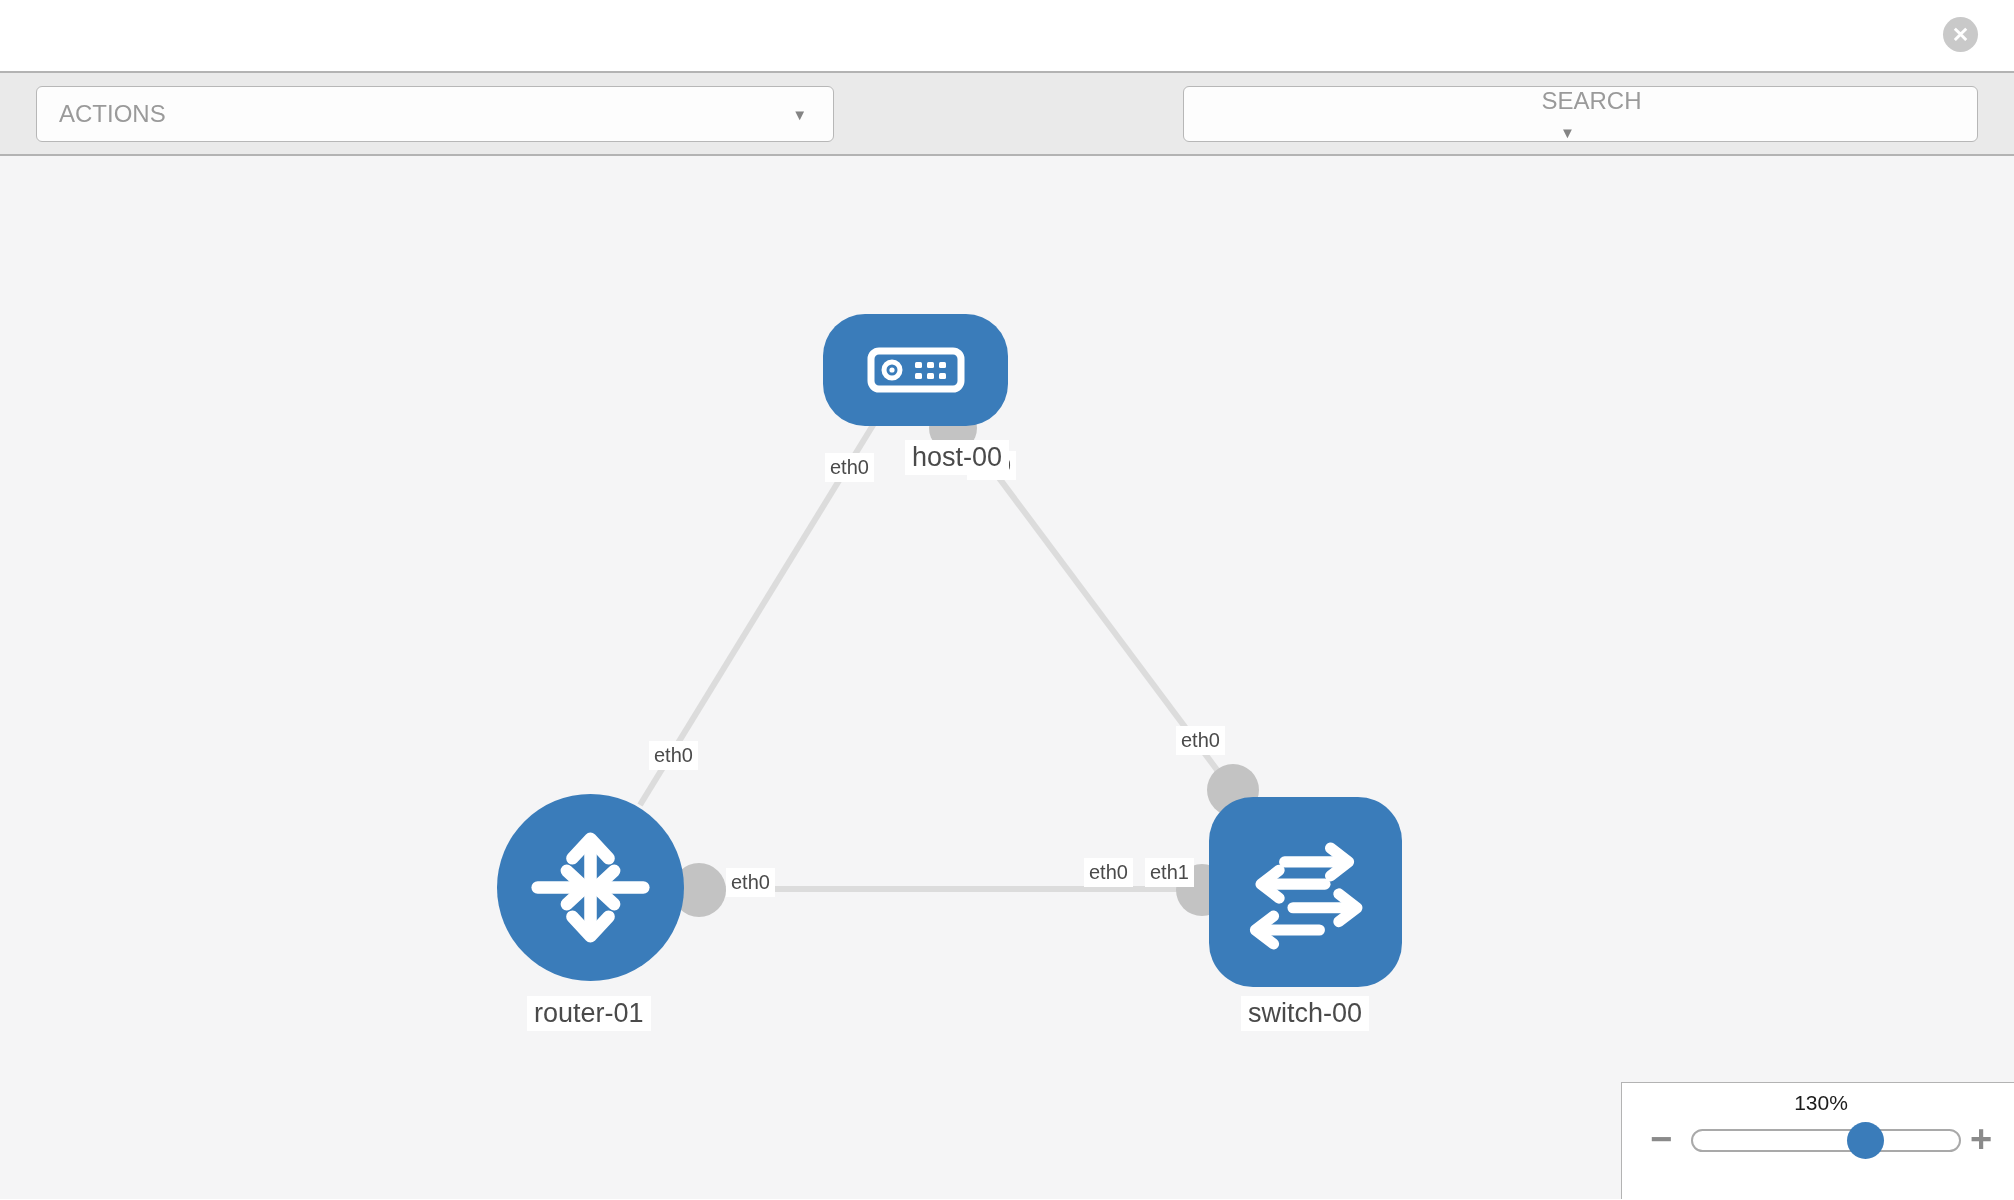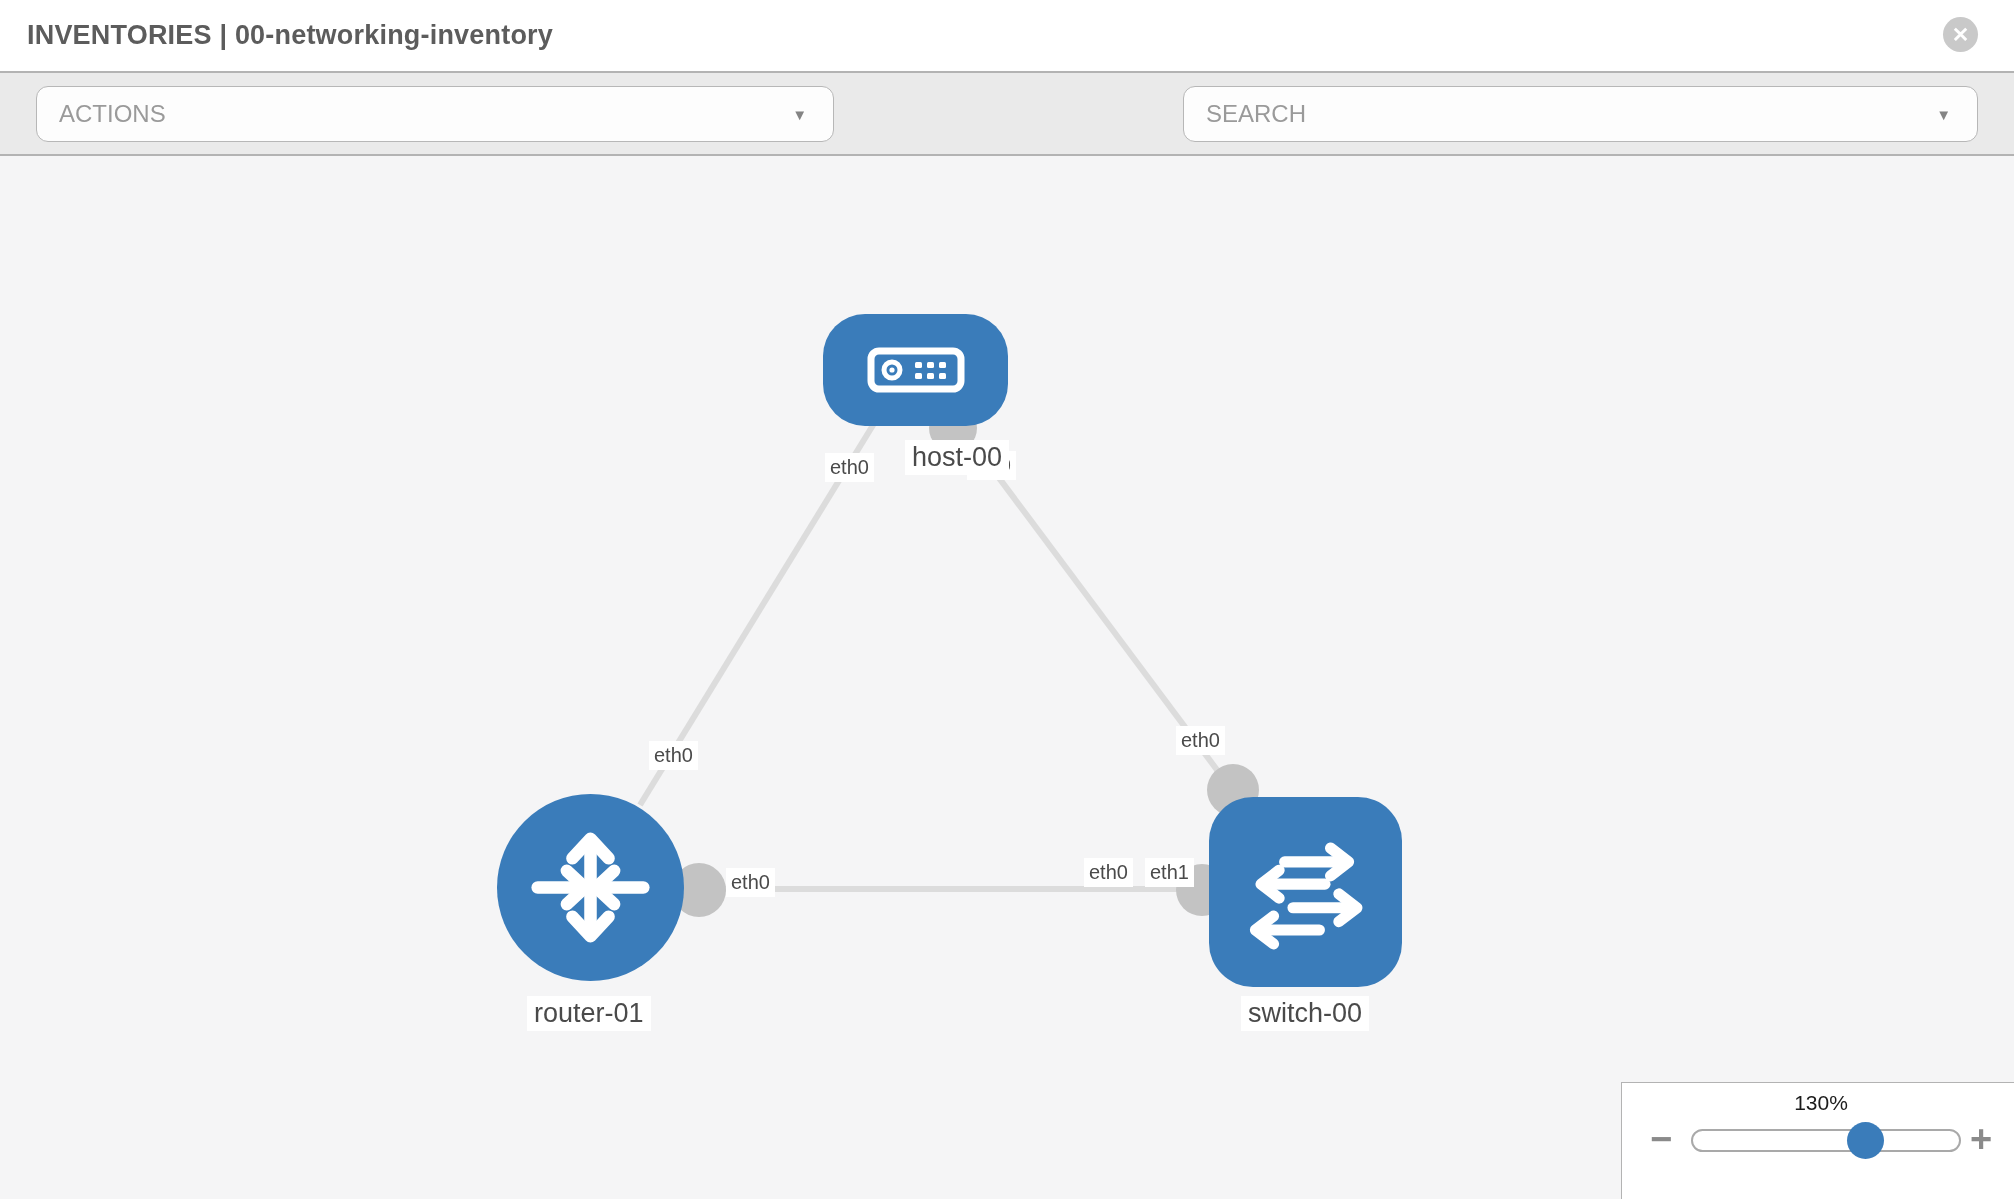--- a/index.html
+++ b/index.html
@@ -10,25 +10,25 @@
   .header { position: relative; height: 73px; background: #fff; border-bottom: 2px solid #b3b3b3; }
   .header-title { position: absolute; left: 27px; top: 20px; font-size: 27px; font-weight: bold;
     color: #5c5c5c; letter-spacing: 0.2px; }
   .close-btn { position: absolute; right: 36px; top: 17px; width: 35px; height: 35px;
     border-radius: 50%; background: #c9c9c9; color: #fff; font-size: 21px; font-weight: bold;
     line-height: 35px; text-align: center; cursor: pointer; user-select: none; }
 
   
   .toolbar { position: relative; height: 83px; background: #eaeaea; border-bottom: 2px solid #b3b3b3; }
   .select-box { position: absolute; top: 13px; height: 56px; background: #fdfdfd;
-    border: 1px solid #b7b7b7; border-radius: 12px; display: flex; align-items: center; cursor: pointer; }
+    border: 1px solid #b7b7b7; border-radius: 6px; display: flex; align-items: center; cursor: pointer; }
   .select-box .sel-label { font-size: 24px; color: #9a9a9a; padding-left: 22px; flex: 1; }
   .select-box .caret { font-size: 15px; color: #848484; padding-right: 26px; }
   .actions-box { left: 36px; width: 798px; }
-  .search-box  { left: 1183px; width: 795px; }
+  .search-box  { left: 1183px; width: 795px; flex-direction: column; }
   .tool-icon { position: absolute; top: 98px; width: 40px; height: 40px; cursor: pointer; }
   .tool-icon svg { width: 100%; height: 100%; fill: #848b91; }
   .wrench-pos { left: 1046px; top: 96px; }
   .key-pos    { left: 1116px; top: 96px; }
 
   
   .canvas { position: relative; width: 2014px; height: 1043px; background: #f5f5f6; overflow: hidden; }
   .net-svg { position: absolute; left: 0; top: 0; z-index: 1; }
   .net-svg line { stroke: #dcdcdc; stroke-width: 6; }
   .net-svg circle.port { fill: #c3c3c3; }
@@ -67,21 +67,20 @@
   .zoom-plus  { left: 348px; }
   .zoom-track { position: absolute; left: 69px; top: 46px; width: 270px; height: 23px;
     background: #fff; border: 2px solid #a9a9a9; border-radius: 12px; cursor: pointer; }
   .zoom-knob { position: absolute; left: 225px; top: 39px; width: 37px; height: 37px;
     border-radius: 50%; background: #3a7cba; cursor: grab; }
 </style>
 </head>
 <body>
 
 <div class="header">
-  <div class="header-title">INVENTORIES | 00-networking-inventory</div>
   <div class="close-btn">✕</div>
 </div>
 
 <div class="toolbar">
   <div class="select-box actions-box">
     <span class="sel-label">ACTIONS</span>
     <span class="caret">▼</span>
   </div>
 
   <div class="tool-icon wrench-pos">

